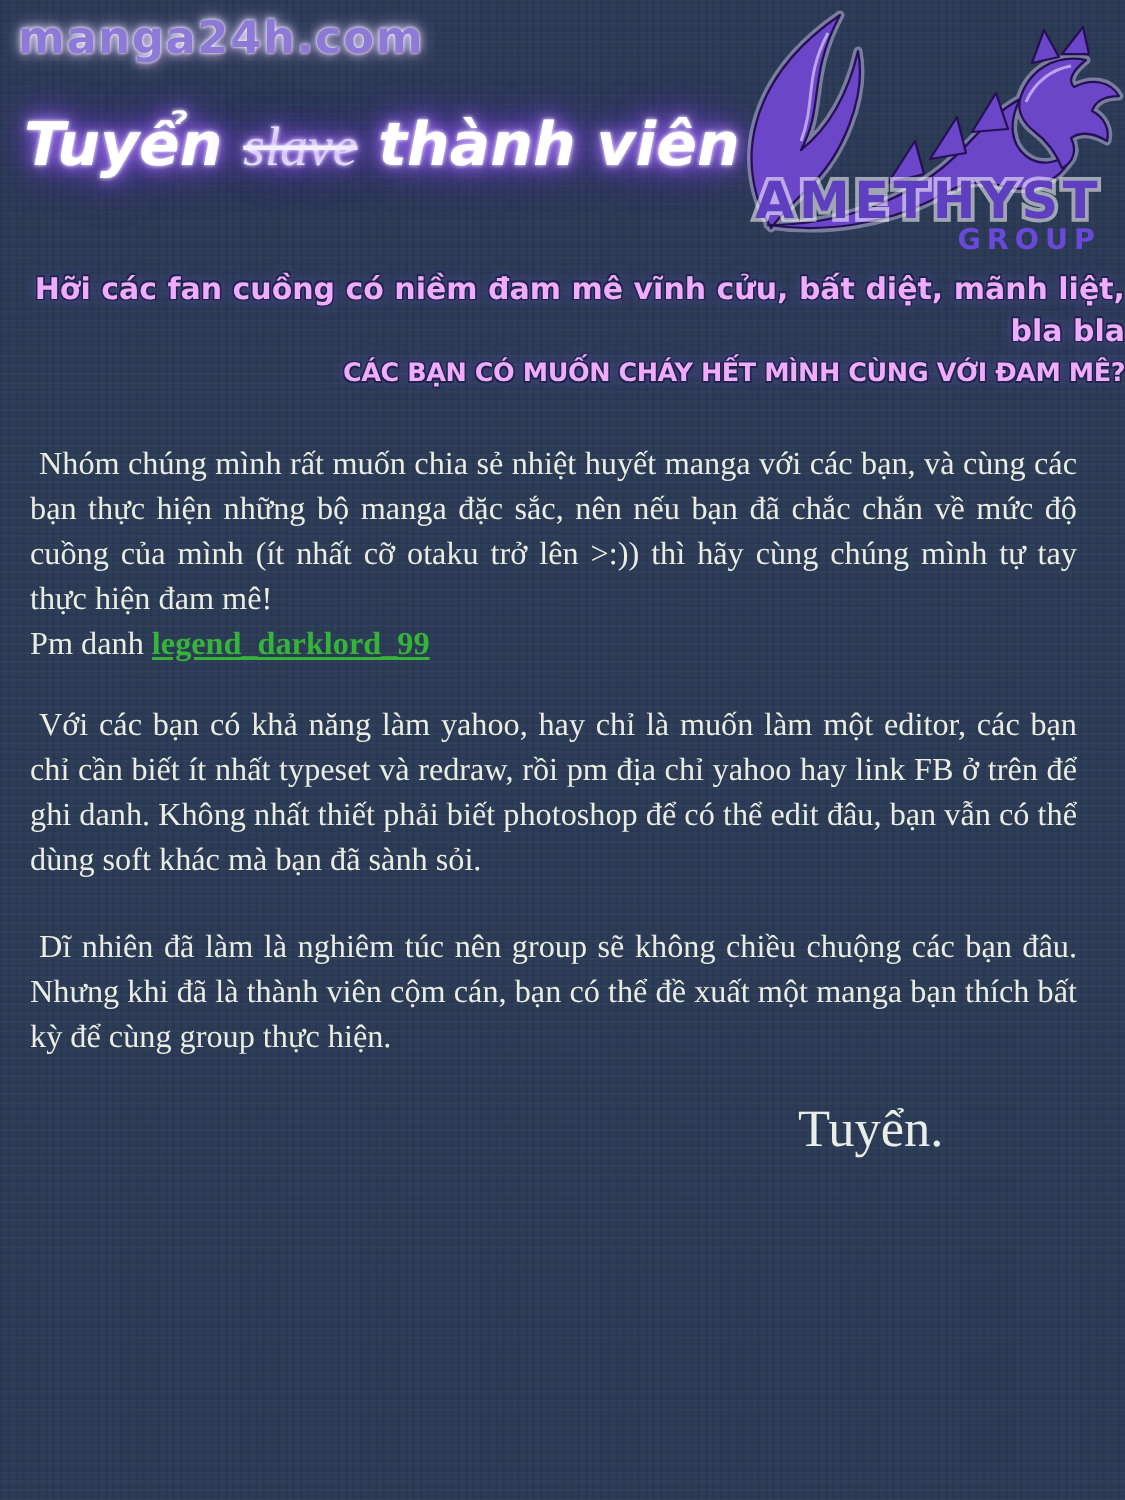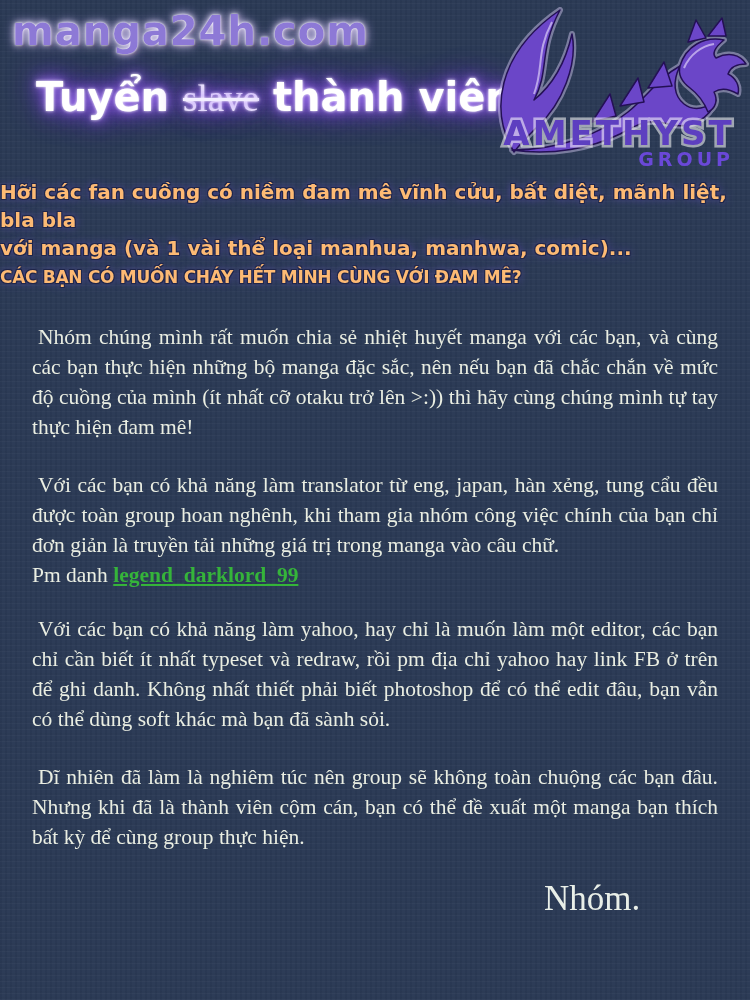--- a/index.html
+++ b/index.html
@@ -9,46 +9,47 @@
     background-image:
       repeating-linear-gradient(0deg, rgba(255,255,255,0.025) 0 1px, rgba(0,0,0,0.02) 1px 3px, rgba(255,255,255,0) 3px 6px),
       repeating-linear-gradient(90deg, rgba(20,30,55,0.06) 0 2px, rgba(255,255,255,0.012) 2px 5px);
     font-family:"Liberation Serif","DejaVu Serif",serif;
   }
 
   .header { position:relative; height:172px; }
 
   .site-logo {
     position:absolute; left:12px; top:8px;
-    font-family:"DejaVu Sans",sans-serif; font-weight:bold; font-size:40px;
+    font-family:"DejaVu Sans",sans-serif; font-weight:bold; font-size:30px;
     letter-spacing:1px; color:#8d79d6;
     text-shadow:0 0 2px #ffffff, 0 0 6px #efeaff, 0 0 12px #bdaaf0, 2px 2px 3px #141030;
   }
 
   .title {
-    position:absolute; left:36px; top:74px; white-space:nowrap;
+    position:absolute; left:16px; top:74px; white-space:nowrap;
     font-family:"DejaVu Sans",sans-serif; font-weight:bold; font-size:40px; color:#ffffff;
     text-shadow:0 0 3px #ffffff, 0 0 10px #b286ff, 0 0 20px #8a4cf0, 0 0 32px #6f2fe0;
+    font-style:italic;
   }
   .title .struck {
     font-family:"Liberation Serif","DejaVu Serif",serif; font-weight:400;
     font-size:37px; text-decoration:line-through; color:#f2eeff;
   }
 
   .amethyst-logo { position:absolute; right:0px; top:2px; width:298px; height:170px; }
 
   .intro {
-    text-align:left; padding-top:6px;
-    font-family:"DejaVu Sans",sans-serif; font-weight:bold; color:#fdba74;
+    text-align:right; padding-top:6px;
+    font-family:"DejaVu Sans",sans-serif; font-weight:bold; color:#f0abfc;
     text-shadow:-1px -1px 0 #20264a, 1px -1px 0 #20264a, -1px 1px 0 #20264a, 1px 1px 0 #20264a, 0 0 9px #5b4bb0;
   }
   .intro-line { font-size:20px; line-height:28px; }
   .intro-question { font-size:17px; line-height:30px; letter-spacing:-0.3px; }
 
-  .content { padding:30px 32px 0 32px; color:#eaeee2; font-size:21.5px; line-height:30px; }
+  .content { padding:30px 32px 0 20px; color:#eaeee2; font-size:21.5px; line-height:30px; }
   .content p { margin:0 0 28px 0; text-align:justify; text-indent:6px; }
   .contact-block { margin:-28px 0 24px 0; }
   .contact-line { line-height:30px; text-align:left; }
   .yahoo-id { color:#35b43a; font-weight:bold;text-decoration:underline; }
   .fb-link { color:#3cb33c; text-decoration:none; }
   .signoff { font-size:35px; line-height:38px; margin:24px 0 0 512px; color:#e9efe8; }
 </style>
 </head>
 <body>
 
@@ -86,32 +87,30 @@
     </g>
 
     <text x="167" y="143" text-anchor="middle" font-family="DejaVu Sans, sans-serif" font-weight="bold" font-size="34" letter-spacing="3" stroke="#ffffff" stroke-width="5" opacity="0.55">AMETHYST</text>
     <text x="167" y="143" text-anchor="middle" font-family="DejaVu Sans, sans-serif" font-weight="bold" font-size="34" letter-spacing="3" fill="#5d3fc0">AMETHYST</text>
     <text x="282" y="164" text-anchor="end" font-family="DejaVu Sans, sans-serif" font-weight="bold" font-size="19" letter-spacing="4" fill="#6a48d8">GROUP</text>
   </svg>
 </div>
 
 <div class="intro">
   <div class="intro-line">Hỡi các fan cuồng có niềm đam mê vĩnh cửu, bất diệt, mãnh liệt, bla bla</div>
-  <div class="intro-line">với manga (và 1 vài thể loại manhua, manhwa, comic)...</div>
   <div class="intro-question">CÁC BẠN CÓ MUỐN CHÁY HẾT MÌNH CÙNG VỚI ĐAM MÊ?</div>
 </div>
 
 <div class="content">
   <p>Nhóm chúng mình rất muốn chia sẻ nhiệt huyết manga với các bạn, và cùng các bạn thực hiện những bộ manga đặc sắc, nên nếu bạn đã chắc chắn về mức độ cuồng của mình (ít nhất cỡ otaku trở lên &gt;:)) thì hãy cùng chúng mình tự tay thực hiện đam mê!</p>
 
-  <p>Với các bạn có khả năng làm translator từ eng, japan, hàn xẻng, tung cẩu đều được toàn group hoan nghênh, khi tham gia nhóm công việc chính của bạn chỉ đơn giản là truyền tải những giá trị trong manga vào câu chữ.</p>
   <div class="contact-block">
     <div class="contact-line">
       <span>Pm danh </span><span class="yahoo-id">legend_darklord_99</span>
     </div>
   </div>
 
   <p>Với các bạn có khả năng làm yahoo, hay chỉ là muốn làm một editor, các bạn chỉ cần biết ít nhất typeset và redraw, rồi pm địa chỉ yahoo hay link FB ở trên để ghi danh. Không nhất thiết phải biết photoshop để có thể edit đâu, bạn vẫn có thể dùng soft khác mà bạn đã sành sỏi.</p>
 
-  <p>Dĩ nhiên đã làm là nghiêm túc nên group sẽ không toàn chuộng các bạn đâu. Nhưng khi đã là thành viên cộm cán, bạn có thể đề xuất một manga bạn thích bất kỳ để cùng group thực hiện.</p>
+  <p>Dĩ nhiên đã làm là nghiêm túc nên group sẽ không chiều chuộng các bạn đâu. Nhưng khi đã là thành viên cộm cán, bạn có thể đề xuất một manga bạn thích bất kỳ để cùng group thực hiện.</p>
 
-  <div class="signoff">Nhóm.</div>
+  <div class="signoff">Tuyển.</div>
 </div>
 
 </body></html>

